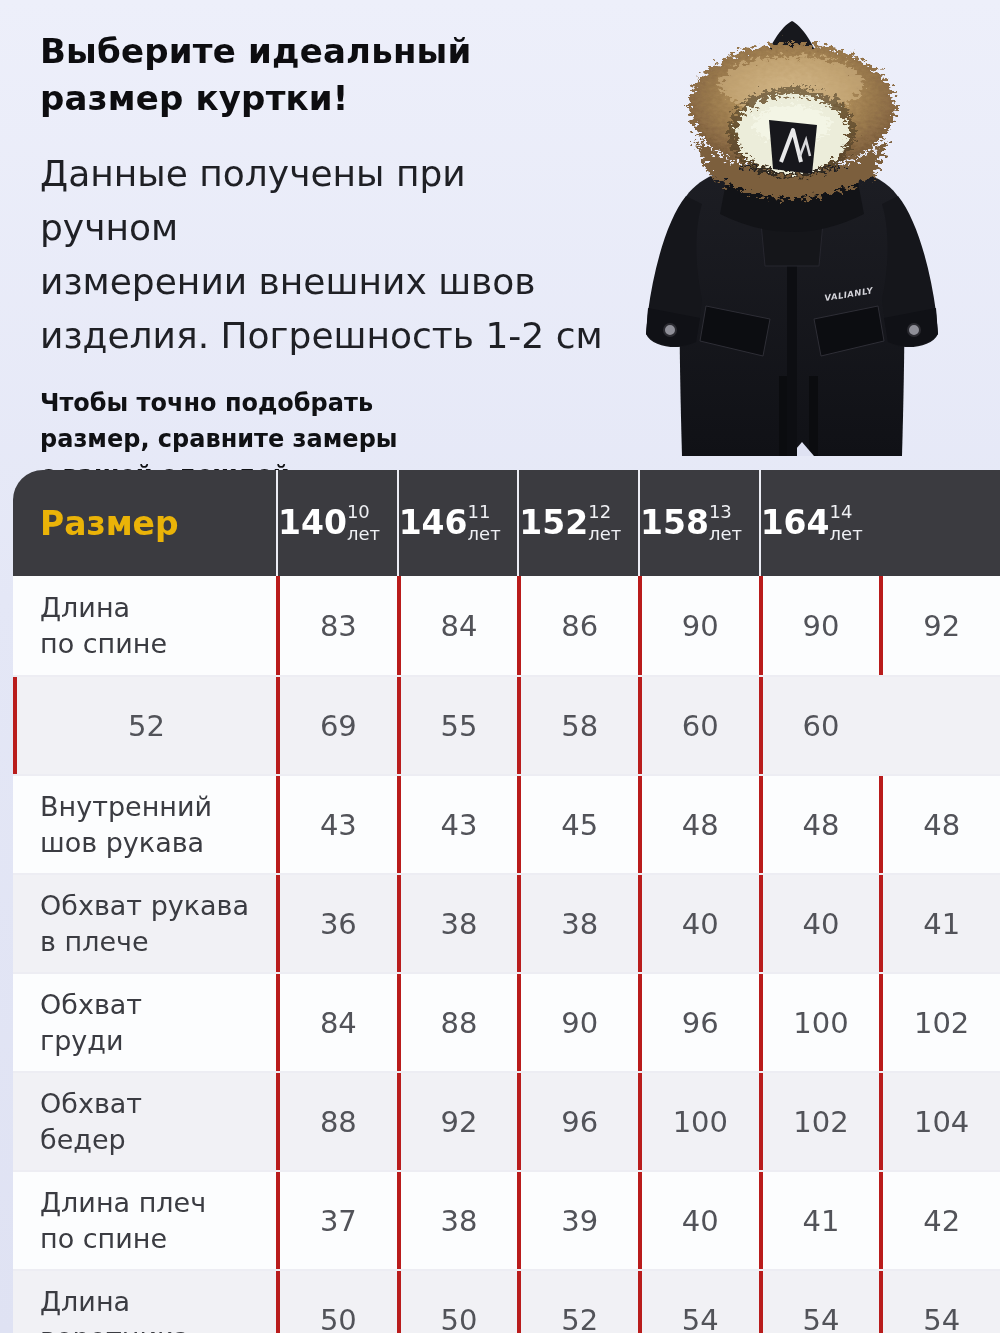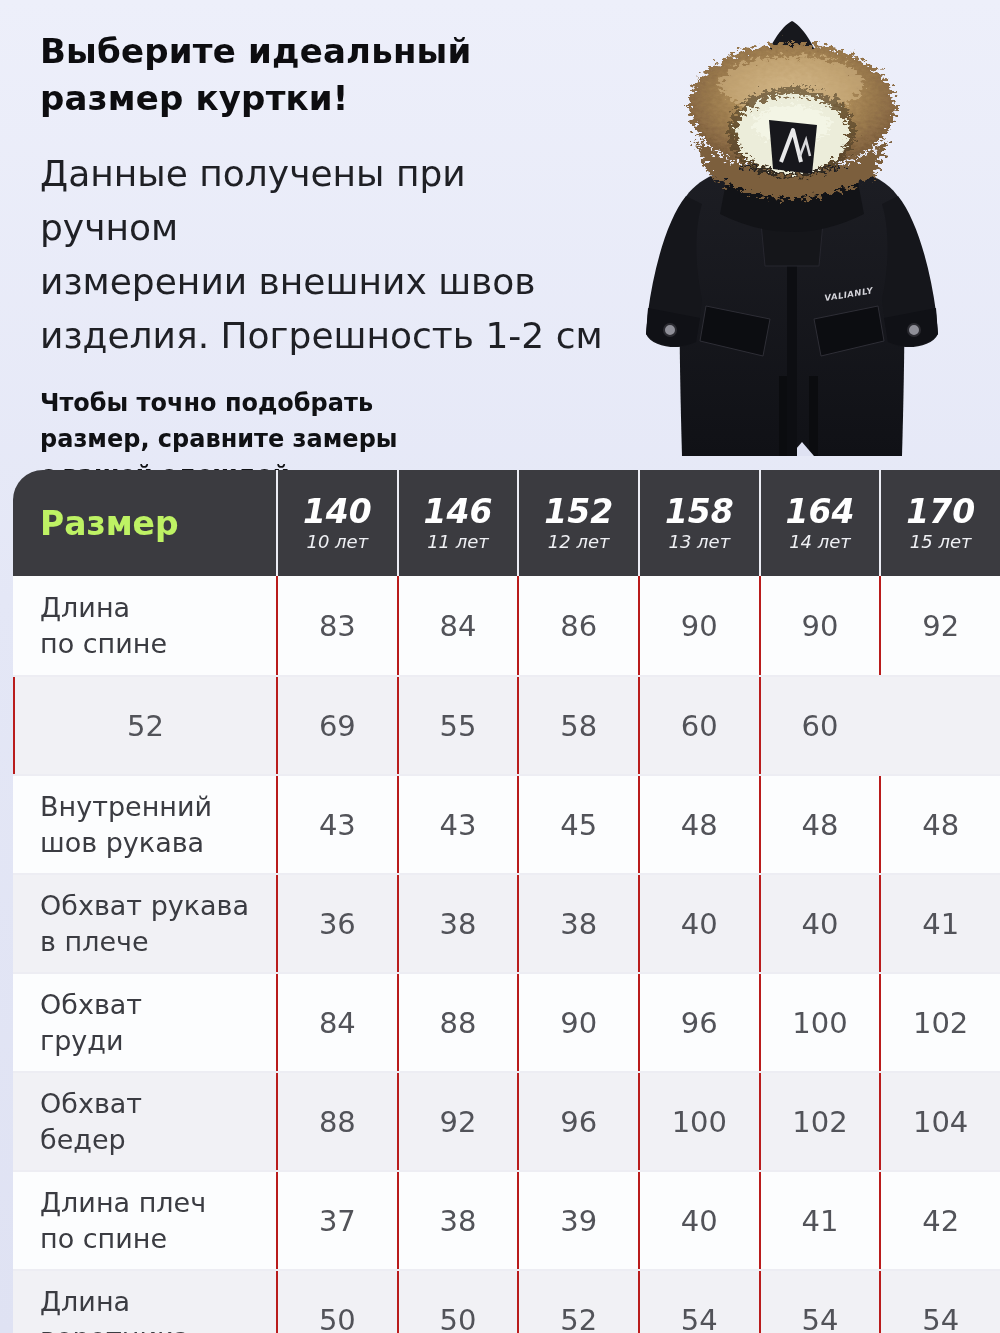--- a/index.html
+++ b/index.html
@@ -35,46 +35,45 @@
   .size-table {
     position:absolute; left:13px; right:0; top:470px; bottom:0;
   }
   .t-head {
     display:grid; grid-template-columns:263px repeat(6,1fr);
     height:106px; background:#3b3b40;
     border-top-left-radius:30px; overflow:hidden;
   }
   .h-label {
     display:flex; align-items:center; padding-left:27px;
-    color:#bef264; font-size:33px; font-weight:bold;
+    color:#eab308; font-size:33px; font-weight:bold;
   }
   .h-col {
-    display:flex; flex-direction:column; align-items:center; justify-content:center;
+    display:flex; align-items:center; justify-content:center;
     border-left:2px solid #ecedf5;
-    font-style:italic;
   }
   .h-size { color:#ffffff; font-size:33px; font-weight:bold; line-height:1.15; }
   .h-age  { color:#eff0f4; font-size:18px; line-height:1.2; }
 
   .t-row {
     display:grid; grid-template-columns:263px repeat(6,1fr);
     height:99px; border-top:2px solid #ededf3;
   }
   .t-row:nth-child(odd)  { background:#fcfdfe; }
   .t-row:nth-child(even) { background:#f1f1f5; }
   .t-row:first-child { border-top:none; }
   .cell-label {
     display:flex; flex-direction:column; justify-content:center;
     padding-left:27px; font-size:27px; color:#3b3c42;
     line-height:1.32; white-space:pre-line;
   }
   .cell-val {
     display:flex; align-items:center; justify-content:center;
     font-size:29px; color:#525359;
-    border-left:2px solid #b91c1c;
+    border-left:4px solid #b91c1c;
   }
 </style>
 </head>
 <body>
 
 <div class="page">
 
   <div class="intro">
     <h1>Выберите идеальный
 размер куртки!</h1>
@@ -167,24 +166,20 @@
         <div class="h-age">12 лет</div>
       </div>
       <div class="h-col">
         <div class="h-size">158</div>
         <div class="h-age">13 лет</div>
       </div>
       <div class="h-col">
         <div class="h-size">164</div>
         <div class="h-age">14 лет</div>
       </div>
-      <div class="h-col">
-        <div class="h-size">170</div>
-        <div class="h-age">15 лет</div>
-      </div>
     </div>
 
     <div class="t-body">
 
       <div class="t-row">
         <div class="cell-label">Длина
 по спине</div>
         <div class="cell-val">83</div>
         <div class="cell-val">84</div>
         <div class="cell-val">86</div>

